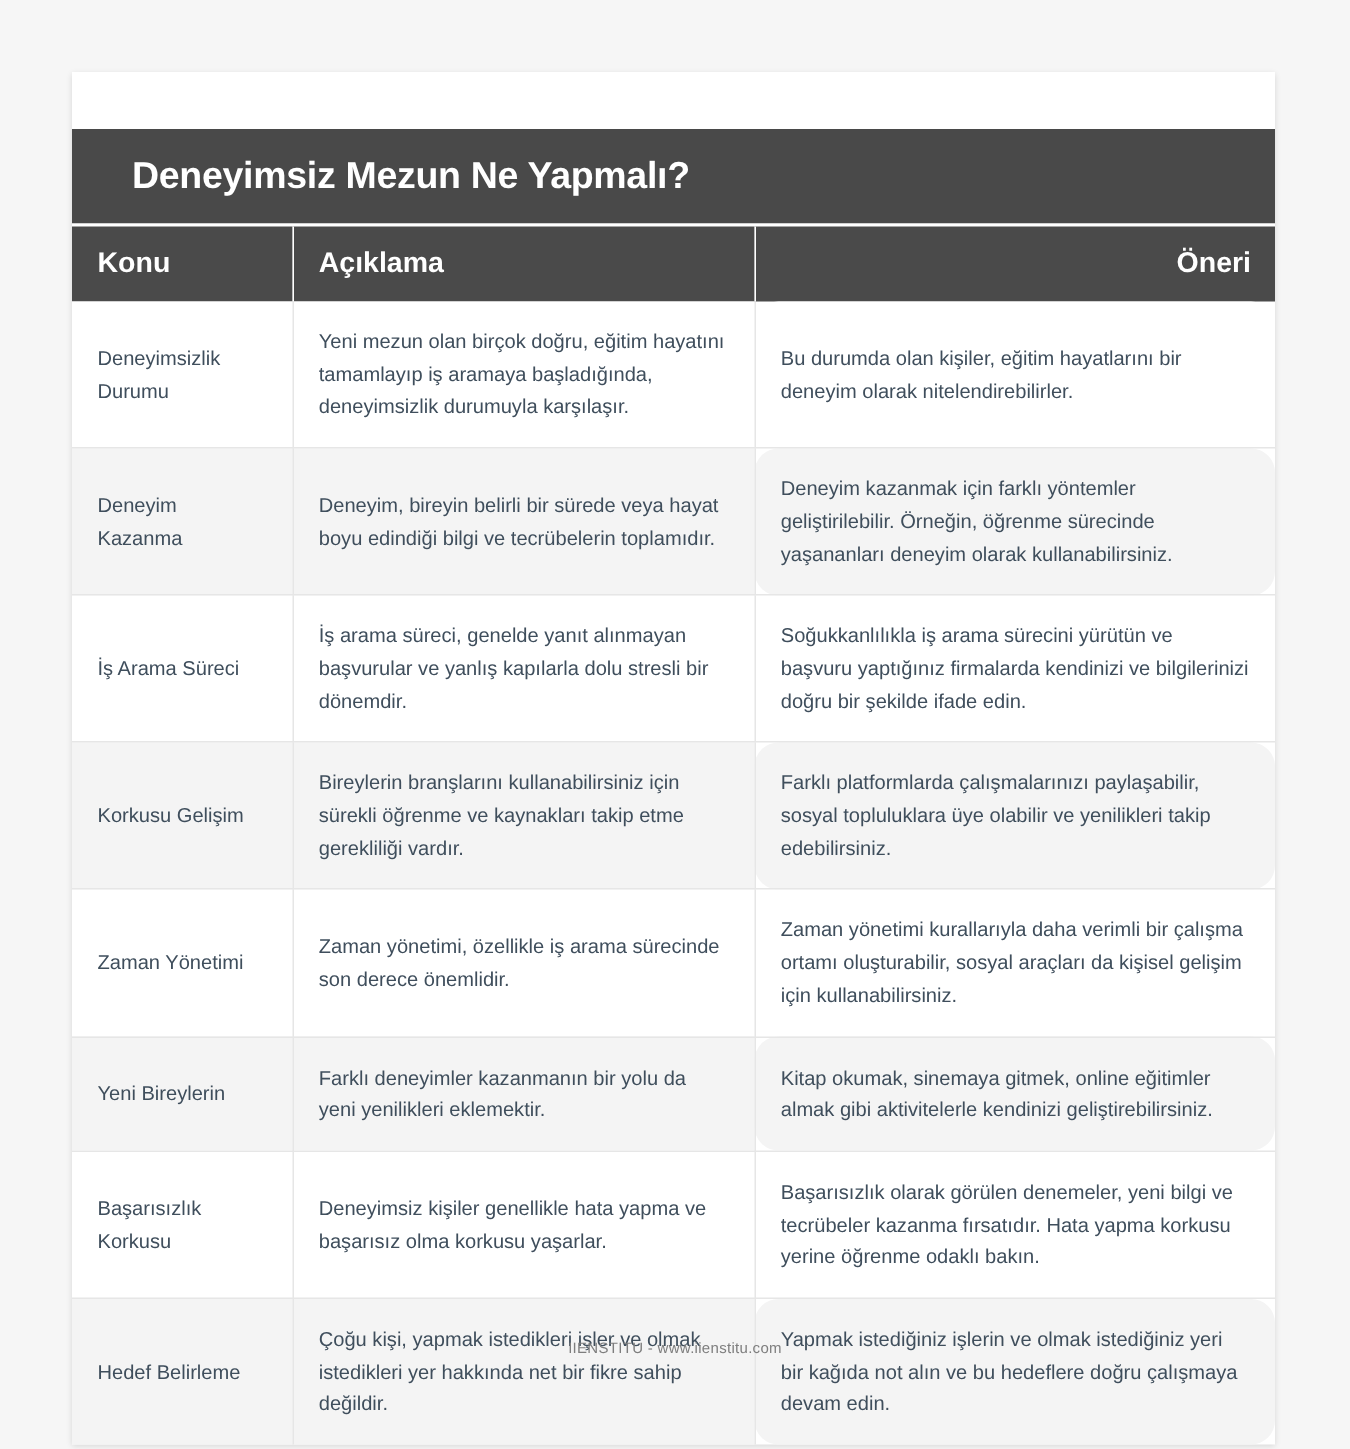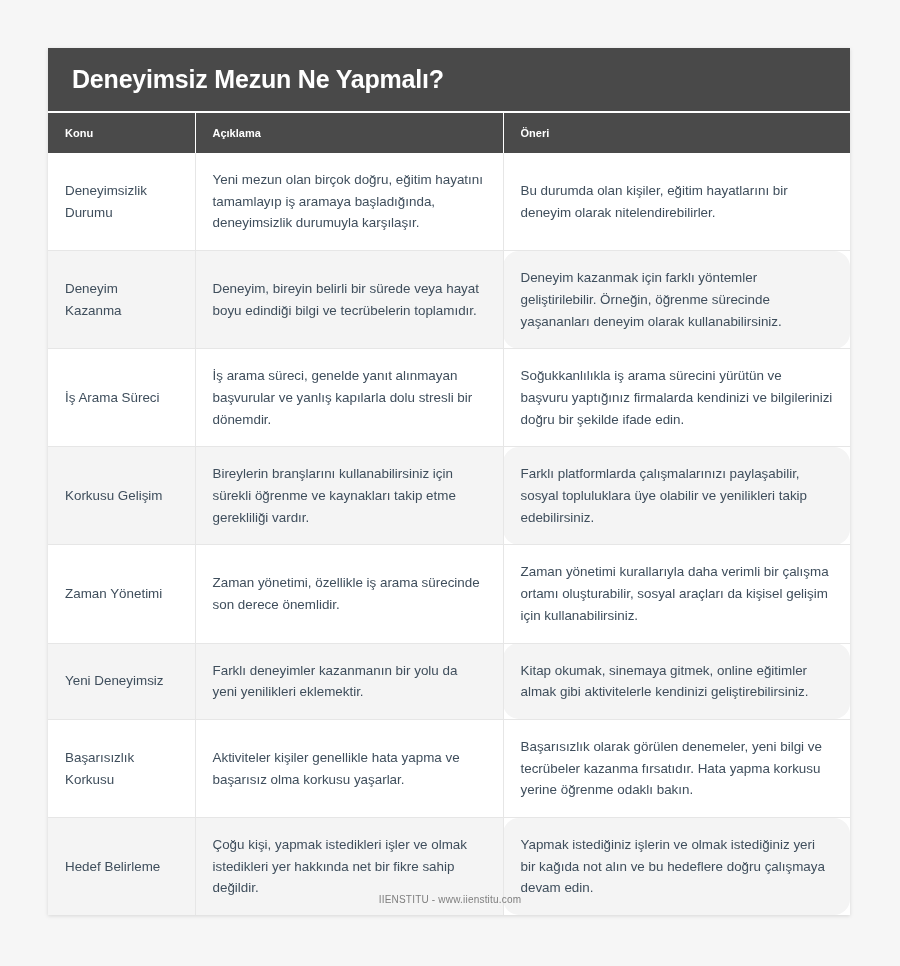--- a/index.html
+++ b/index.html
@@ -29,50 +29,51 @@
     width: 802px;
     background: #ffffff;
     box-shadow: 0 1px 4px rgba(0,0,0,0.13);
   }
 
   .title-bar {
     background: #494949;
     height: 63px;
     display: flex;
     align-items: center;
-    padding: 0 0 0 24px;
+    padding: 0 0 0 40px;
     box-sizing: border-box;
+    margin-top: 38px;
   }
   .title-bar .title {
     color: #ffffff;
     font-size: 25px;
     font-weight: bold;
     letter-spacing: -0.2px;
     line-height: 1;
   }
 
   table.grid {
     border-collapse: collapse;
     width: 802px;
     table-layout: fixed;
   }
 
   table.grid thead th {
     background: #4a4a4a;
     color: #ffffff;
-    font-size: 11px;
+    font-size: 19px;
     font-weight: bold;
     text-align: left;
     padding: 14px 16px 14px 17px;
     border-top: 2px solid #ffffff;
     border-right: 1px solid #ffffff;
     vertical-align: middle;
     box-sizing: border-box;
   }
-  table.grid thead th:last-child { border-right: none; }
+  table.grid thead th:last-child { border-right: none; text-align: right; }
 
   table.grid tbody td {
     font-size: 13.4px;
     line-height: 1.62;
     color: #3f4e5c;
     padding: 16px 17px 16px 17px;
     vertical-align: middle;
     border-right: 1px solid #e6e6e6;
     border-bottom: 1px solid #e6e6e6;
     box-sizing: border-box;
@@ -143,27 +144,27 @@
           <td>Korkusu Gelişim</td>
           <td>Bireylerin branşlarını kullanabilirsiniz için sürekli öğrenme ve kaynakları takip etme gerekliliği vardır.</td>
           <td>Farklı platformlarda çalışmalarınızı paylaşabilir, sosyal topluluklara üye olabilir ve yenilikleri takip edebilirsiniz.</td>
         </tr>
         <tr class="odd">
           <td>Zaman Yönetimi</td>
           <td>Zaman yönetimi, özellikle iş arama sürecinde son derece önemlidir.</td>
           <td>Zaman yönetimi kurallarıyla daha verimli bir çalışma ortamı oluşturabilir, sosyal araçları da kişisel gelişim için kullanabilirsiniz.</td>
         </tr>
         <tr class="even">
-          <td>Yeni Deneyimsiz</td>
+          <td>Yeni Bireylerin</td>
           <td>Farklı deneyimler kazanmanın bir yolu da yeni yenilikleri eklemektir.</td>
           <td>Kitap okumak, sinemaya gitmek, online eğitimler almak gibi aktivitelerle kendinizi geliştirebilirsiniz.</td>
         </tr>
         <tr class="odd">
           <td>Başarısızlık Korkusu</td>
-          <td>Aktiviteler kişiler genellikle hata yapma ve başarısız olma korkusu yaşarlar.</td>
+          <td>Deneyimsiz kişiler genellikle hata yapma ve başarısız olma korkusu yaşarlar.</td>
           <td>Başarısızlık olarak görülen denemeler, yeni bilgi ve tecrübeler kazanma fırsatıdır. Hata yapma korkusu yerine öğrenme odaklı bakın.</td>
         </tr>
         <tr class="even">
           <td>Hedef Belirleme</td>
           <td>Çoğu kişi, yapmak istedikleri işler ve olmak istedikleri yer hakkında net bir fikre sahip değildir.</td>
           <td>Yapmak istediğiniz işlerin ve olmak istediğiniz yeri bir kağıda not alın ve bu hedeflere doğru çalışmaya devam edin.</td>
         </tr>
       </tbody>
     </table>
 

